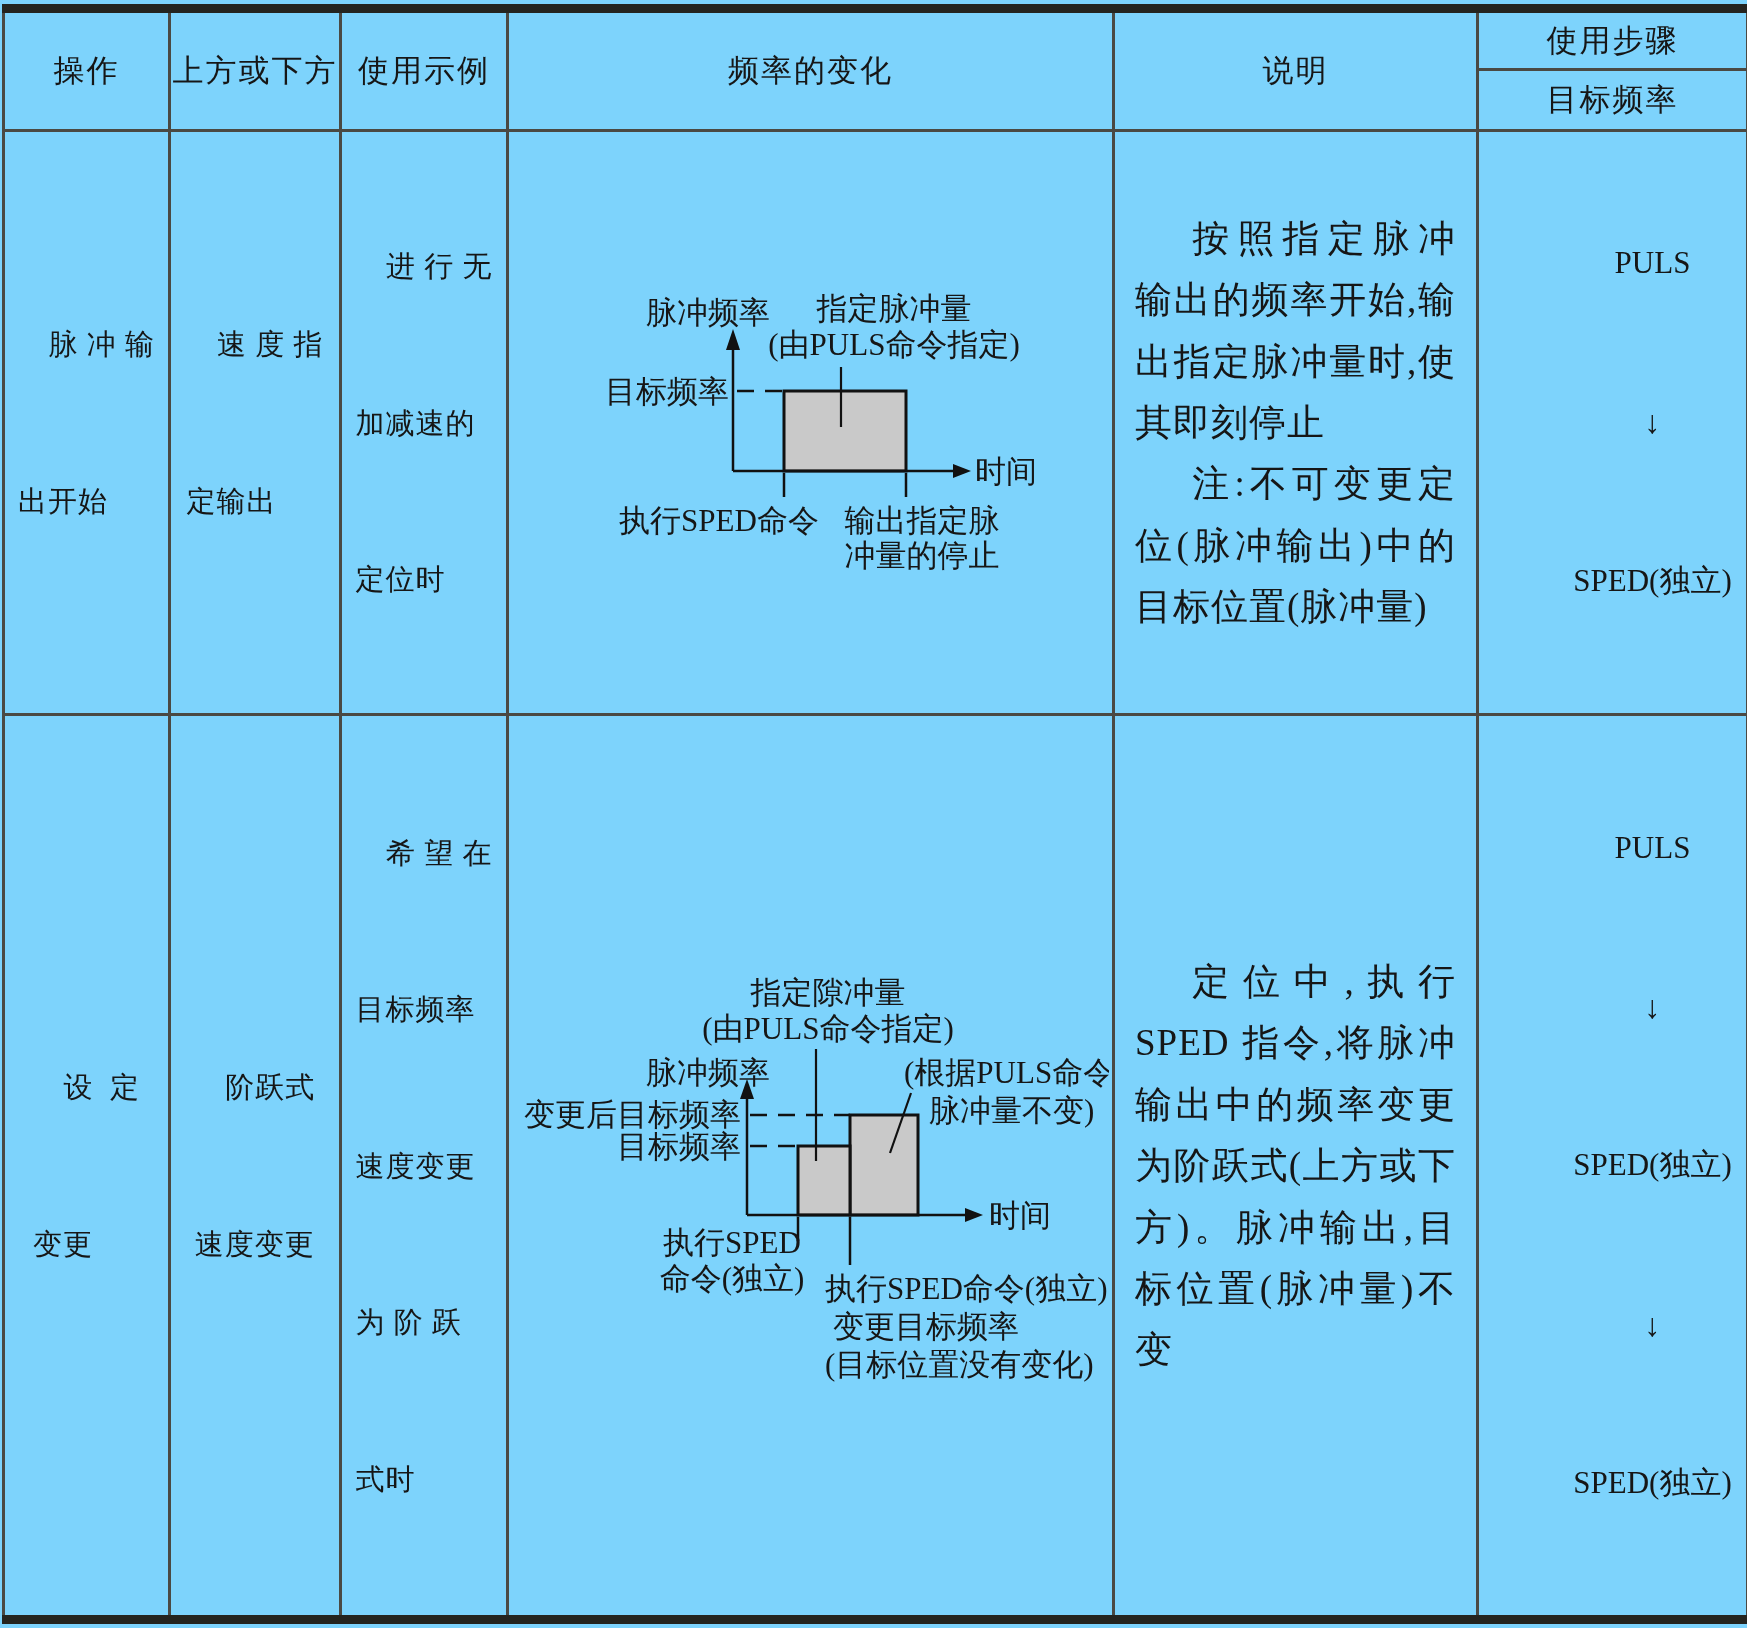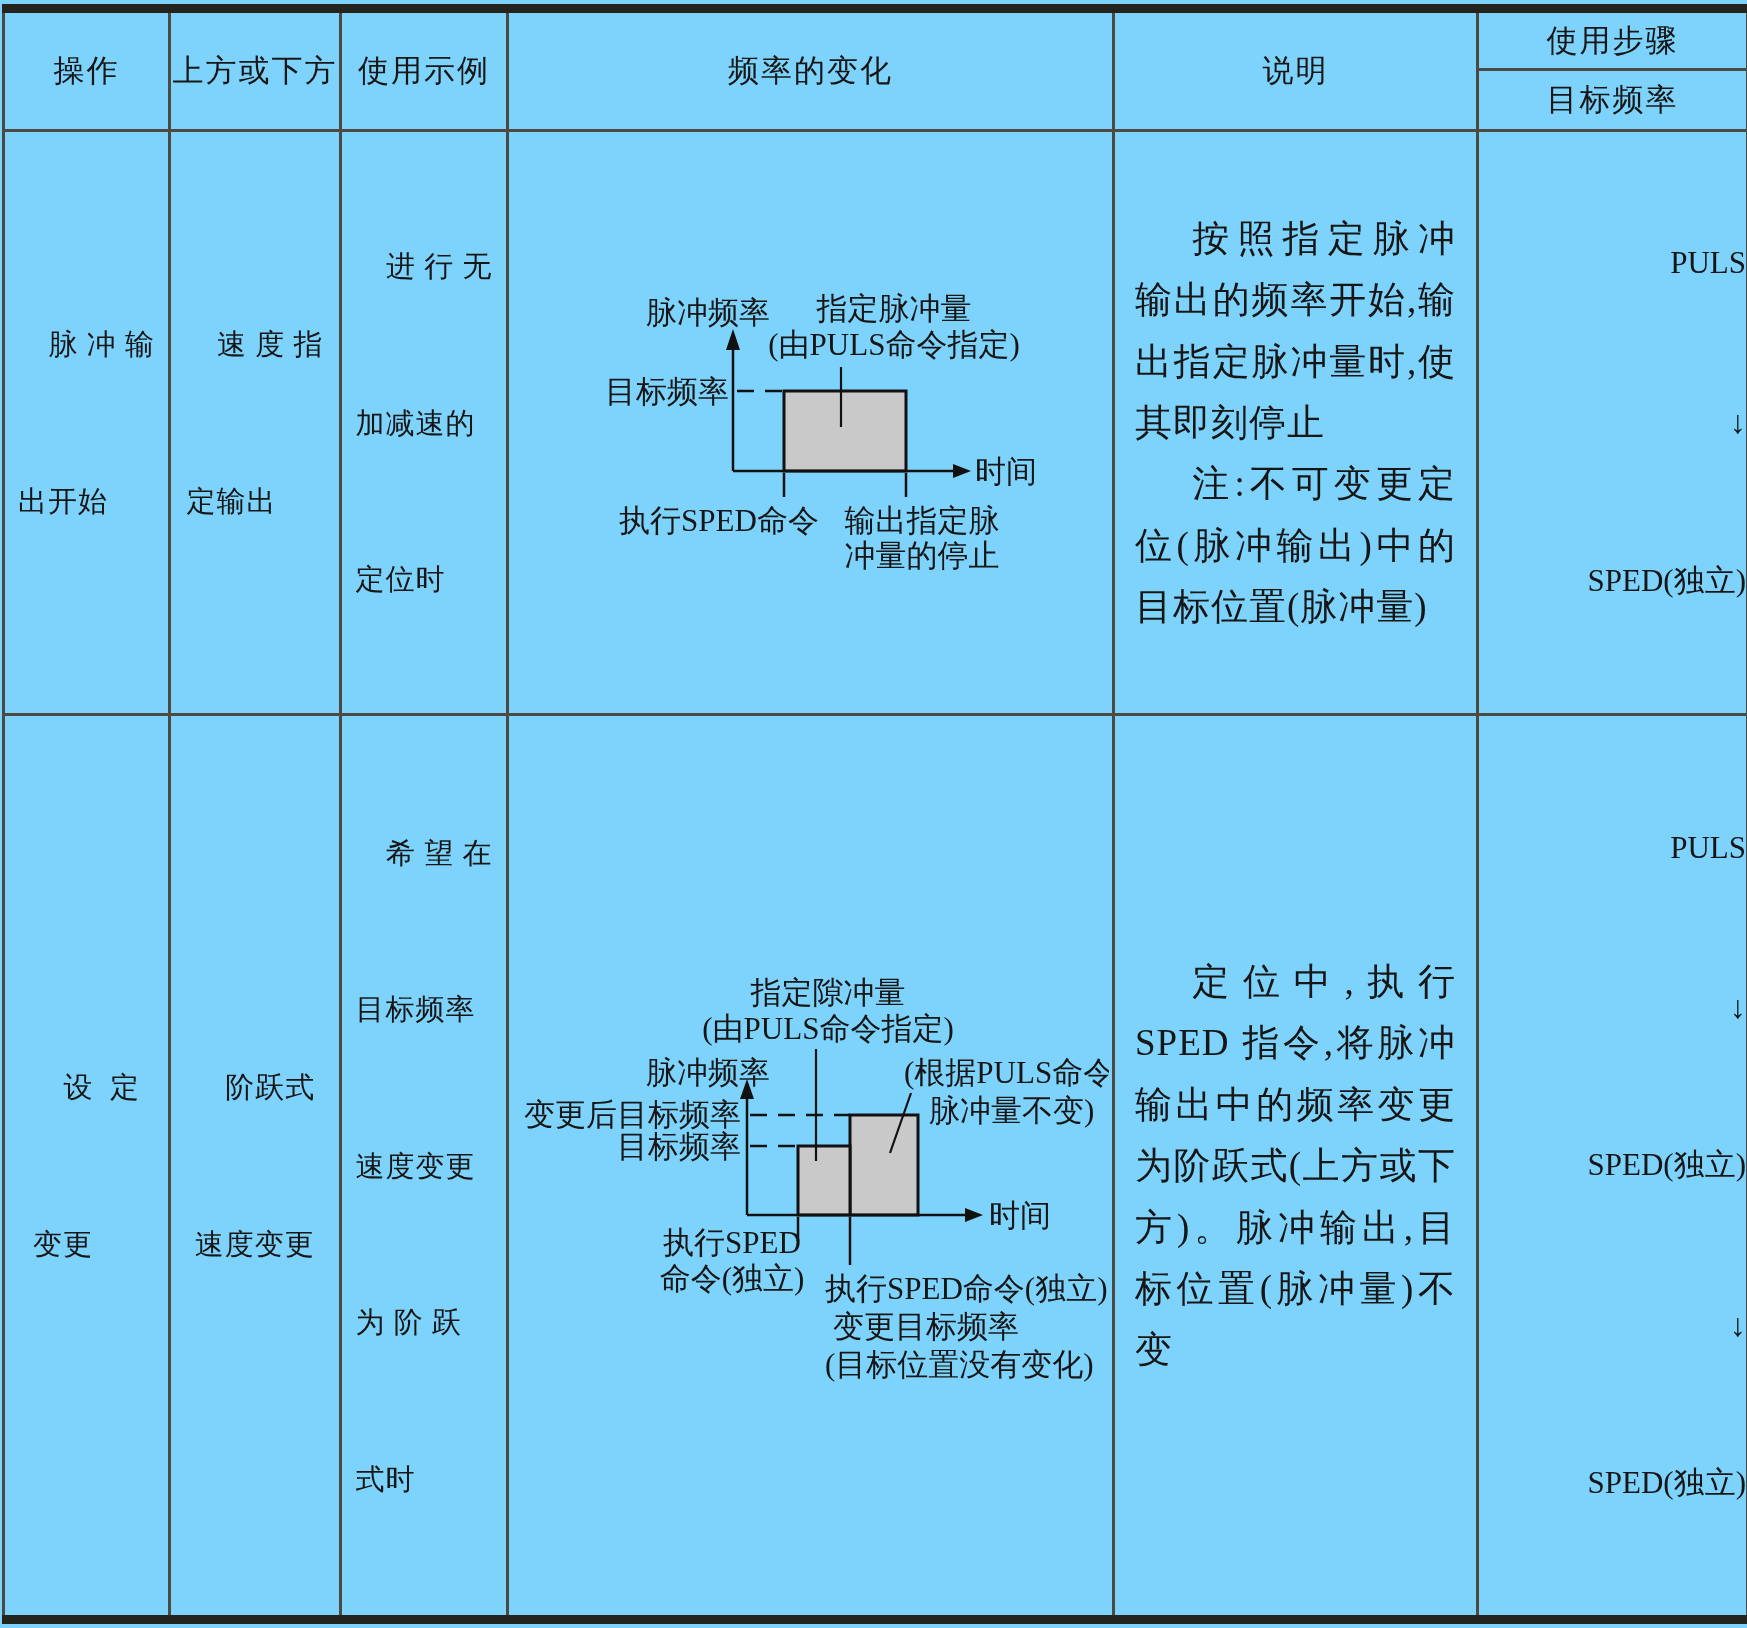--- a/index.html
+++ b/index.html
@@ -10,21 +10,21 @@
              border-left:3px solid #4a4943;border-right:3px solid #4a4943;}
   th,td{border:3px solid #4a4943;padding:0;vertical-align:middle;text-align:center;font-weight:normal;}
   th{font-size:31px;letter-spacing:2px;}
   
   .cjk{display:inline-block;text-align:left;white-space:pre;font-size:29px;line-height:1.8;letter-spacing:1px;}
   .cjk .ln:first-child{text-indent:1.05em;}
   
   .desc{padding:6px 20px;text-align:justify;}
   .desc p{margin:0;font-size:37px;line-height:1.66;text-indent:1.55em;letter-spacing:1px;}
   
-  .steps{display:block;text-align:right;padding-left:80px;font-size:31px;line-height:1.7;white-space:pre;}
+  .steps{display:block;text-align:center;padding-left:80px;font-size:31px;line-height:1.7;white-space:pre;}
   .steps .arrow{font-size:32px;}
   svg.diag{display:block;}
   .sv{font-size:31px;fill:#161616;font-family:"Liberation Serif","DejaVu Serif",serif;}
   .axis{stroke:#111;stroke-width:2.5;fill:none;}
   .dash{stroke:#111;stroke-width:2.5;fill:none;stroke-dasharray:17 11;}
   .tick{stroke:#111;stroke-width:2.5;}
   .lead{stroke:#111;stroke-width:2.2;}
   .pulse{fill:#c9c9c9;stroke:#111;stroke-width:3;}
 </style>
 </head>

